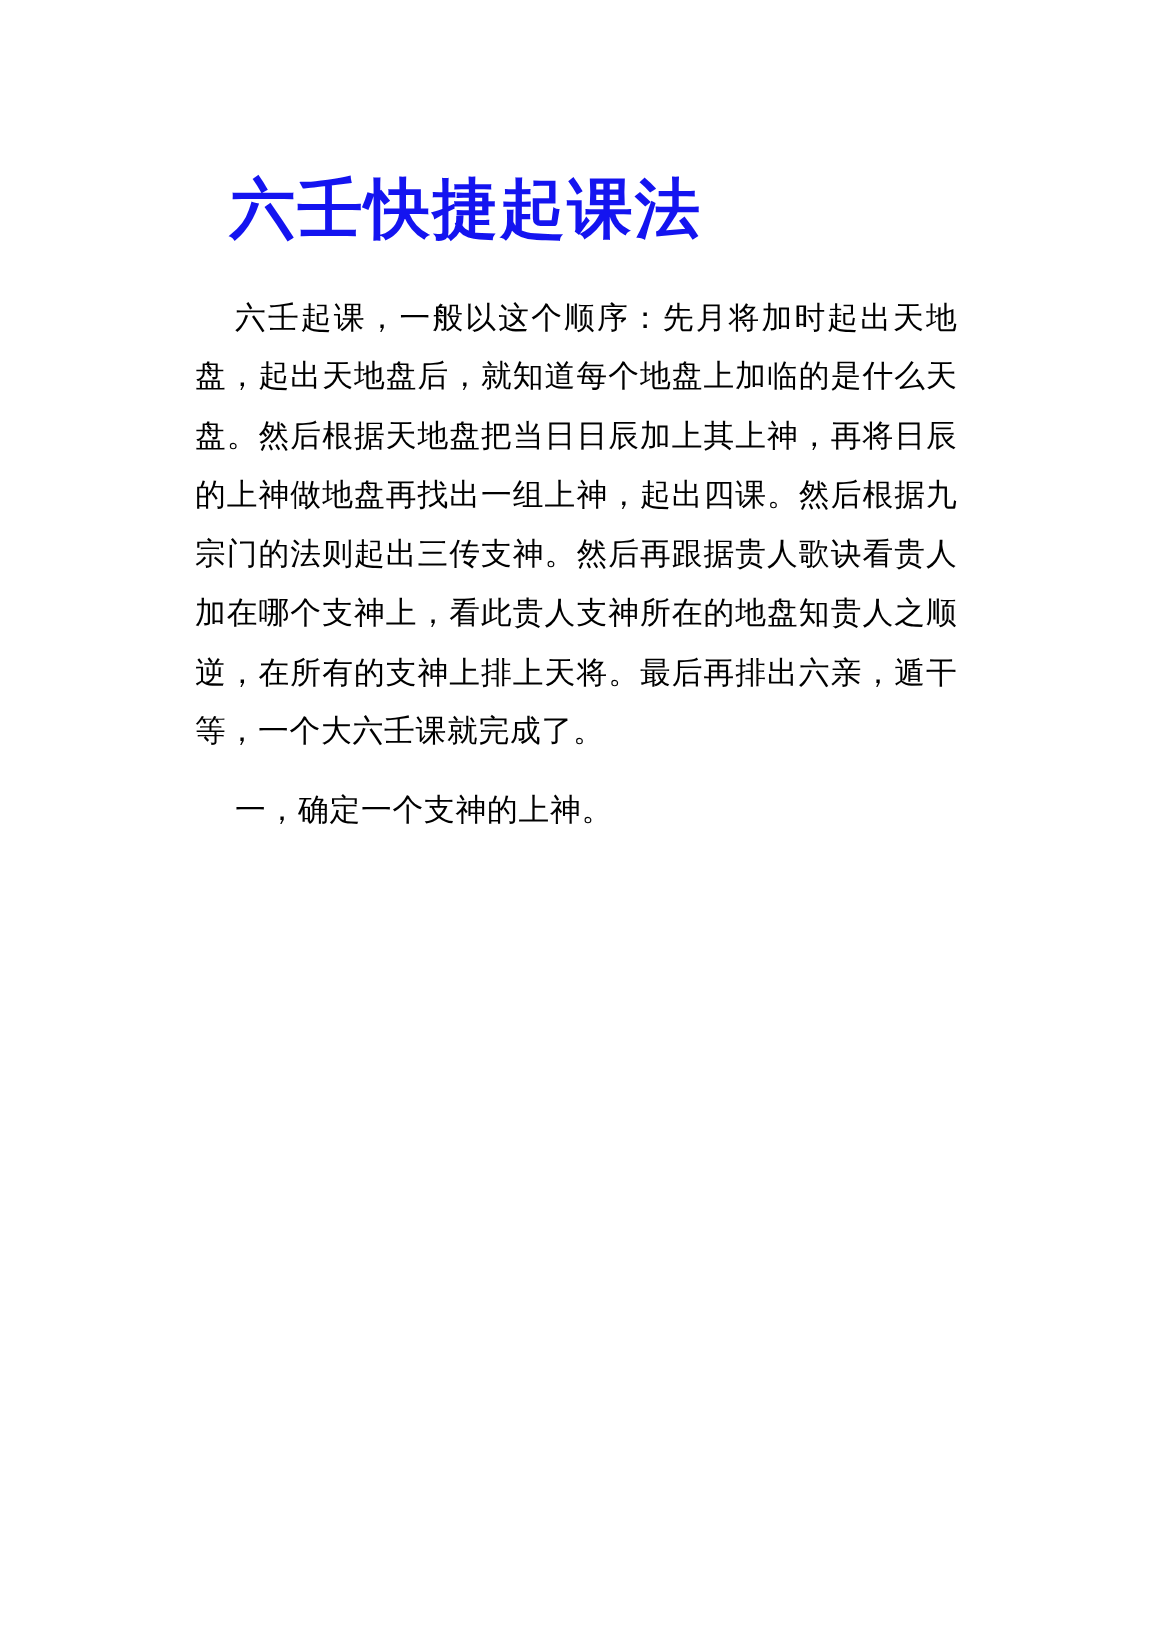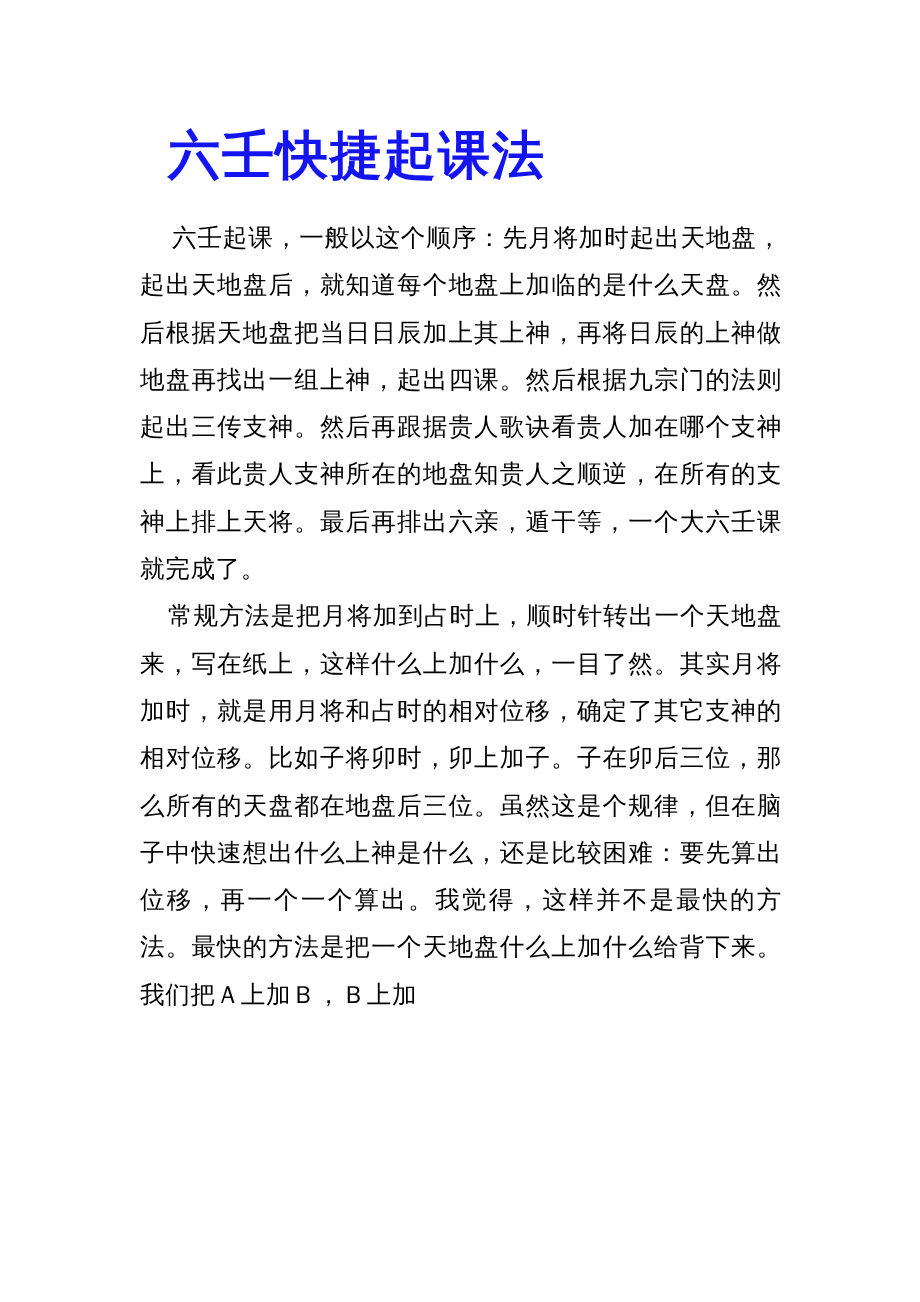--- a/index.html
+++ b/index.html
@@ -20,49 +20,49 @@
       left: 0;
       top: 0;
       width: 920px;
       height: 1302px;
       background: #ffffff;
     }
     .title {
       position: absolute;
       left: 168px;
       top: 118px;
-      margin: 0;
-      font-family: Liberation Serif, serif;
+      margin: 16px;
+      font-family: Liberation Mono, monospace;
       font-weight: bold;
       font-size: 52px;
       line-height: 76px;
       letter-spacing: 2px;
       color: #1414f0;
       white-space: nowrap;
     }
     .body-text {
       position: absolute;
       left: 140px;
       top: 214px;
       width: 642px;
     }
     .para {
-      margin: 0;
+      margin: 16px;
       font-size: 24.6px;
       line-height: 47.3px;
       text-align: justify;
       text-justify: inter-character;
       letter-spacing: 0.6px;
     }
     .indent-2 { text-indent: 32px; }
     .indent-1 { text-indent: 28px; }
   </style>
 </head>
 <body>
 
 <div class="page">
   <h1 class="title">六壬快捷起课法</h1>
 
   <div class="body-text">
     <p class="para indent-2">六壬起课，一般以这个顺序：先月将加时起出天地盘，起出天地盘后，就知道每个地盘上加临的是什么天盘。然后根据天地盘把当日日辰加上其上神，再将日辰的上神做地盘再找出一组上神，起出四课。然后根据九宗门的法则起出三传支神。然后再跟据贵人歌诀看贵人加在哪个支神上，看此贵人支神所在的地盘知贵人之顺逆，在所有的支神上排上天将。最后再排出六亲，遁干等，一个大六壬课就完成了。</p>
-    <p class="para indent-1">常规方法是把月将加到占时上，顺时针转出一个天地盘来，写在纸上，这样什么上加什么，一目了然。其实月将加时，就是用月将和占时的相对位移，确定了其它支神的相对位移。比如子将卯时，卯上加子。子在卯后三位，那么所有的天盘都在地盘后三位。虽然这是个规律，但在脑子中快速想出什么上神是什么，还是比较困难：要先算出位移，再一个一个算出。我觉得，这样并不是最快的方法。最快的方法是把一个天地盘什么上加什么给背下来。我们把Ａ上加Ｂ，Ｂ上加</p>
+    <p class="para indent-2">一，确定一个支神的上神。</p>
   </div>
 </div>
 
 </body></html>

